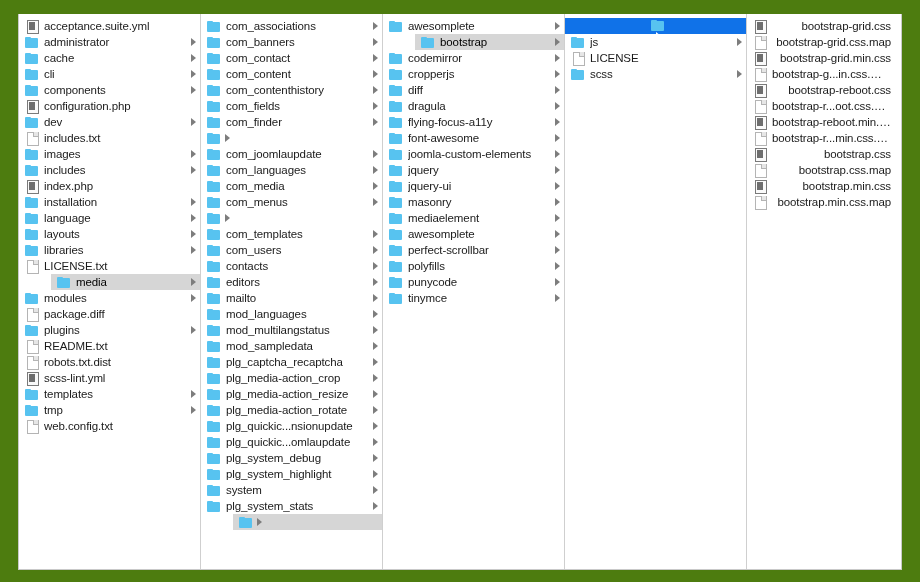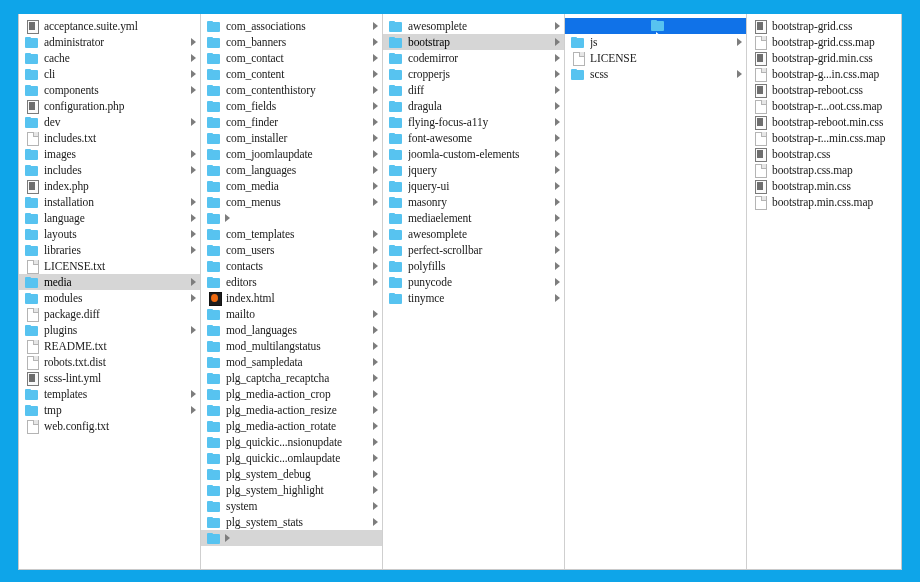--- a/index.html
+++ b/index.html
@@ -6,22 +6,21 @@
   html, body {
     margin: 0; padding: 0;
     width: 920px; height: 582px;
     overflow: hidden;
     background: #0a76c4;
     font-family: "Liberation Sans", sans-serif;
   }
   #desktop {
     position: relative;
     width: 920px; height: 582px;
-    background: #0ea5e9;
-    font-family: Liberation Serif, serif;
+    background: #4d7c0f;
   }
   
   #finder-window {
     position: absolute;
     left: 18px; top: 14px;
     width: 884px; height: 556px;
     background: #ffffff;
     border: 1px solid #c9c9c9;
     border-top: none;
     display: flex;
@@ -29,41 +28,41 @@
   }
   .column {
     position: relative;
     height: 100%;
     background: #ffffff;
     border-right: 1px solid #cfcfcf;
     overflow: hidden;
     flex: 0 0 auto;
   }
   .col-w { width: 182px; }
-  .col-last { width: 157px; border-right: none; }
+  .col-last { width: 157px; border-right: none; text-align: right; }
   .rows { padding-top: 4px; }
   .row {
     display: flex;
     align-items: center;
     height: 16px;
     padding: 0 2px 0 6px;
     white-space: nowrap;
     position: relative;
   }
   .row .label {
     font-size: 11.5px;
     color: #1a1a1a;
     letter-spacing: -0.1px;
     line-height: 16px;
     overflow: hidden;
     text-overflow: ellipsis;
     flex: 1 1 auto;
     margin-left: 5px;
   }
-  .row.sel-gray { background: #d6d6d6; }
+  .row.sel-gray { background: #d6d6d6; margin-left: 32px; }
   .row.sel-gray .label { color: #000; }
   .row.sel-blue { background: #1072e8; flex-direction: column; }
   .row.sel-blue .label { color: #ffffff; font-weight: bold; }
 
   
   .icon { flex: 0 0 auto; width: 14px; height: 14px; position: relative; display: inline-block; }
   
   .icon-folder::before {
     content: ""; position: absolute; left: 0; top: 3px;
     width: 13px; height: 10px; border-radius: 1px 1px 1px 1px;
@@ -291,21 +290,20 @@
             <span class="label">com_fields</span>
             <span class="tri"></span>
           </div>
           <div class="row">
             <span class="icon icon-folder"></span>
             <span class="label">com_finder</span>
             <span class="tri"></span>
           </div>
           <div class="row">
             <span class="icon icon-folder"></span>
-            <span class="label">com_installer</span>
             <span class="tri"></span>
           </div>
           <div class="row">
             <span class="icon icon-folder"></span>
             <span class="label">com_joomlaupdate</span>
             <span class="tri"></span>
           </div>
           <div class="row">
             <span class="icon icon-folder"></span>
             <span class="label">com_languages</span>
@@ -337,25 +335,20 @@
           </div>
           <div class="row">
             <span class="icon icon-folder"></span>
             <span class="label">contacts</span>
             <span class="tri"></span>
           </div>
           <div class="row">
             <span class="icon icon-folder"></span>
             <span class="label">editors</span>
             <span class="tri"></span>
-          </div>
-          <div class="row">
-            <span class="icon icon-html"></span>
-            <span class="label">index.html</span>
-            <span class="tri hidden"></span>
           </div>
           <div class="row">
             <span class="icon icon-folder"></span>
             <span class="label">mailto</span>
             <span class="tri"></span>
           </div>
           <div class="row">
             <span class="icon icon-folder"></span>
             <span class="label">mod_languages</span>
             <span class="tri"></span>

